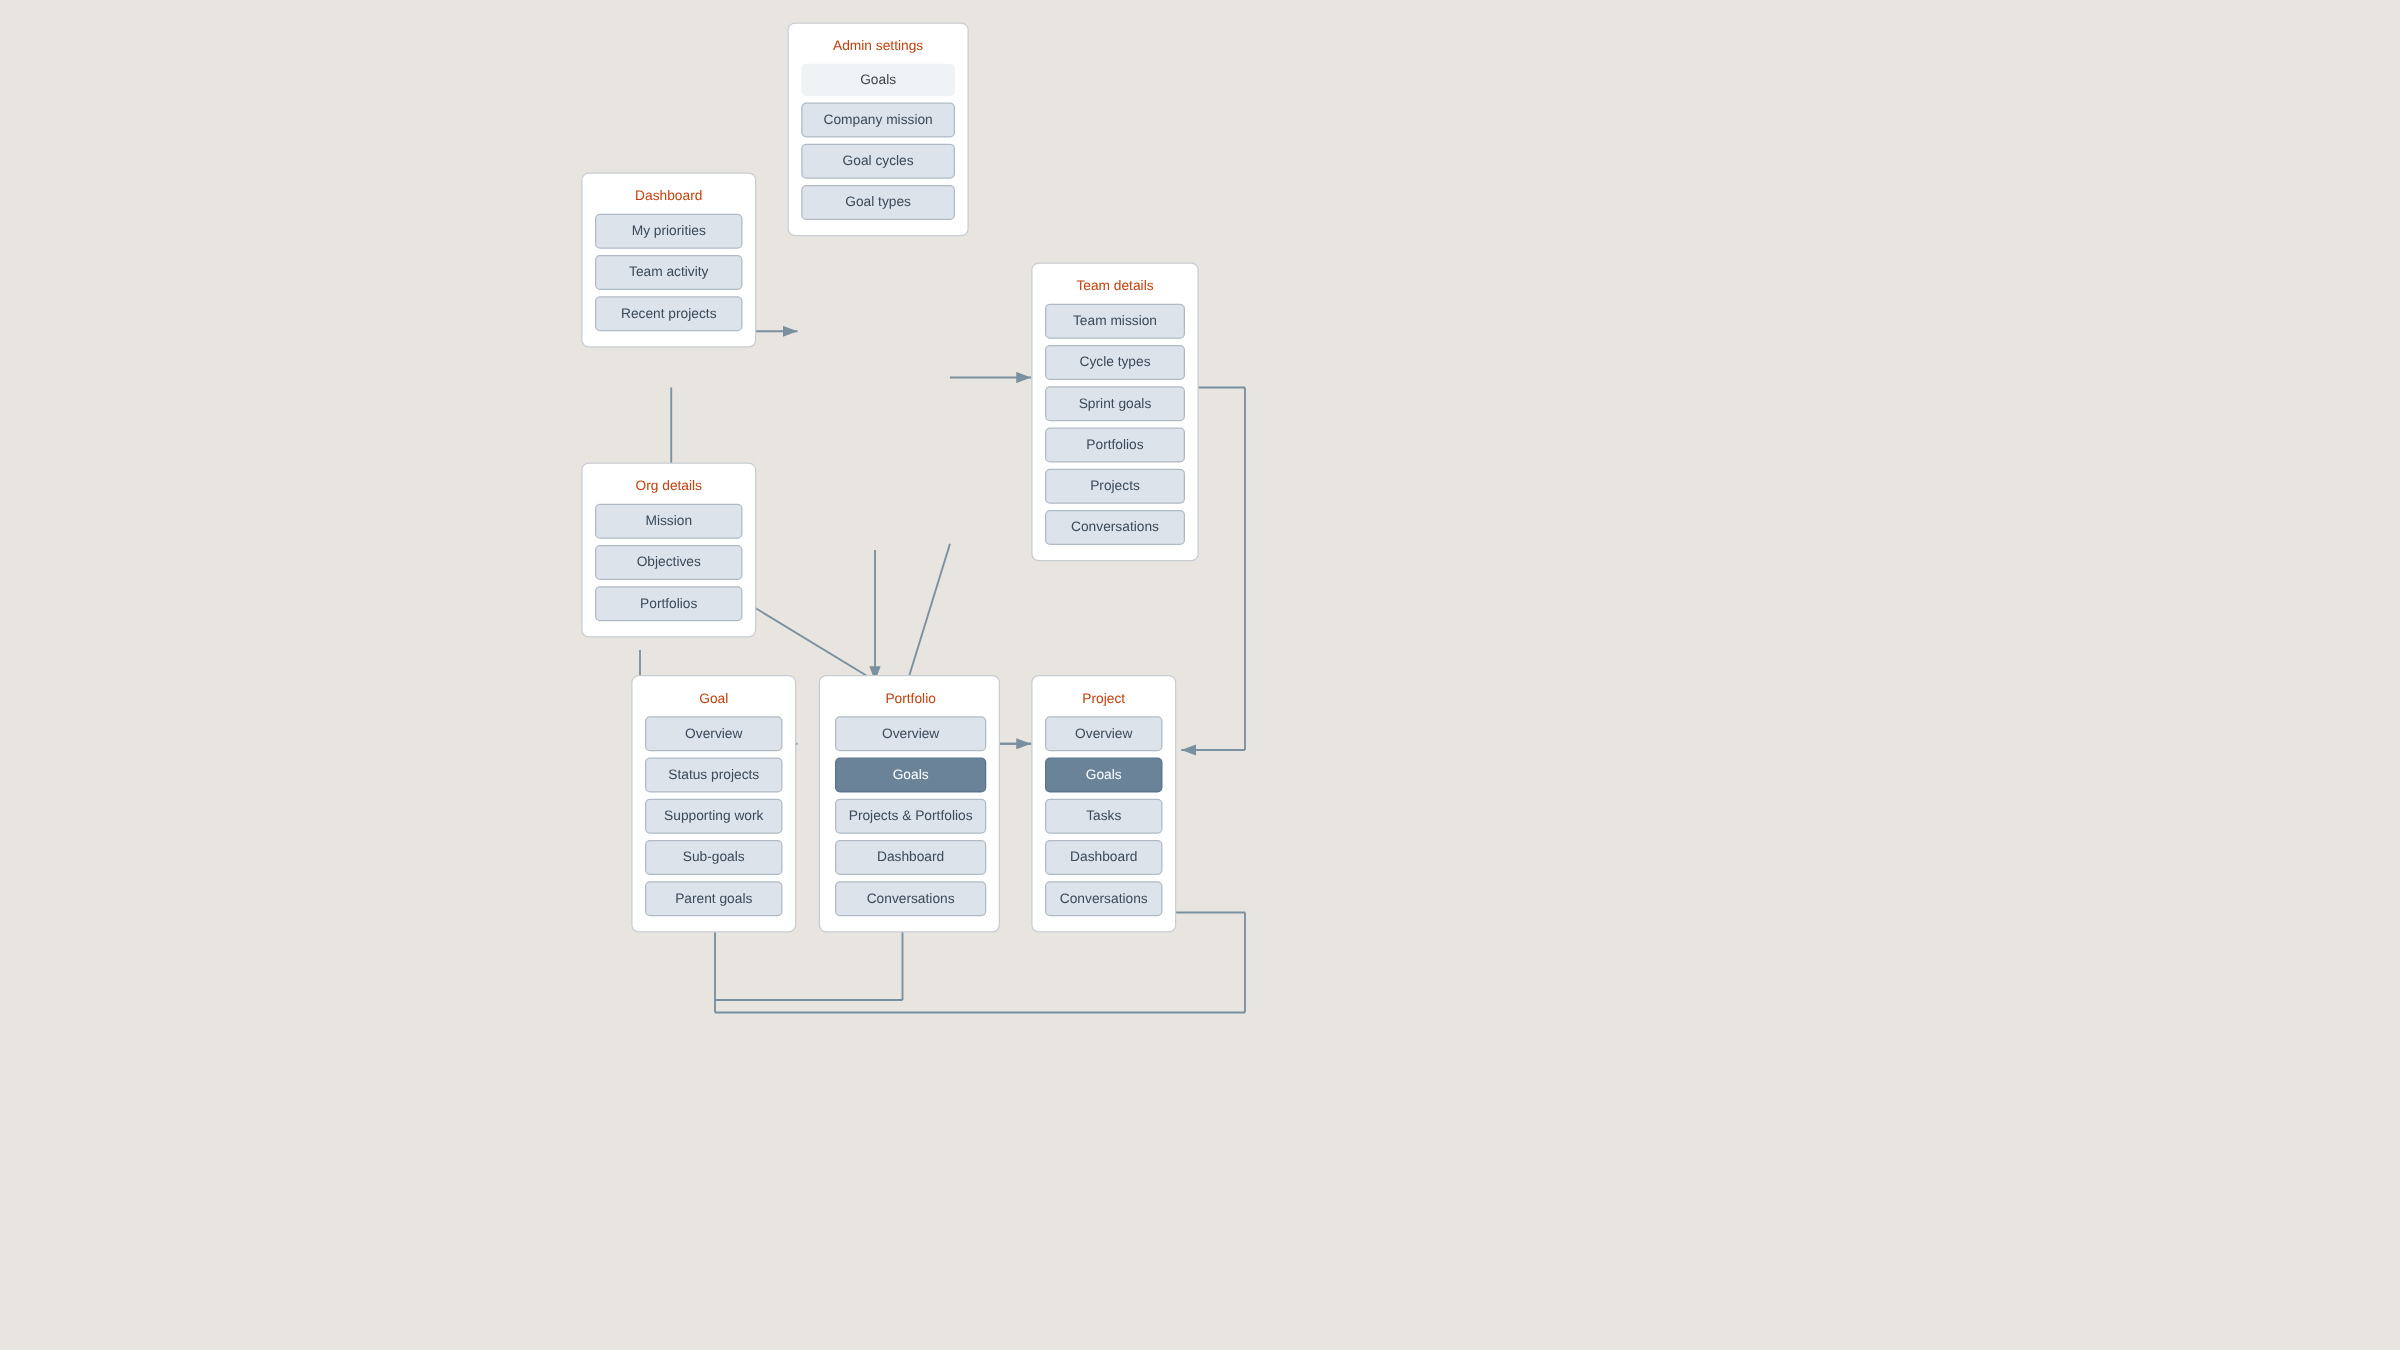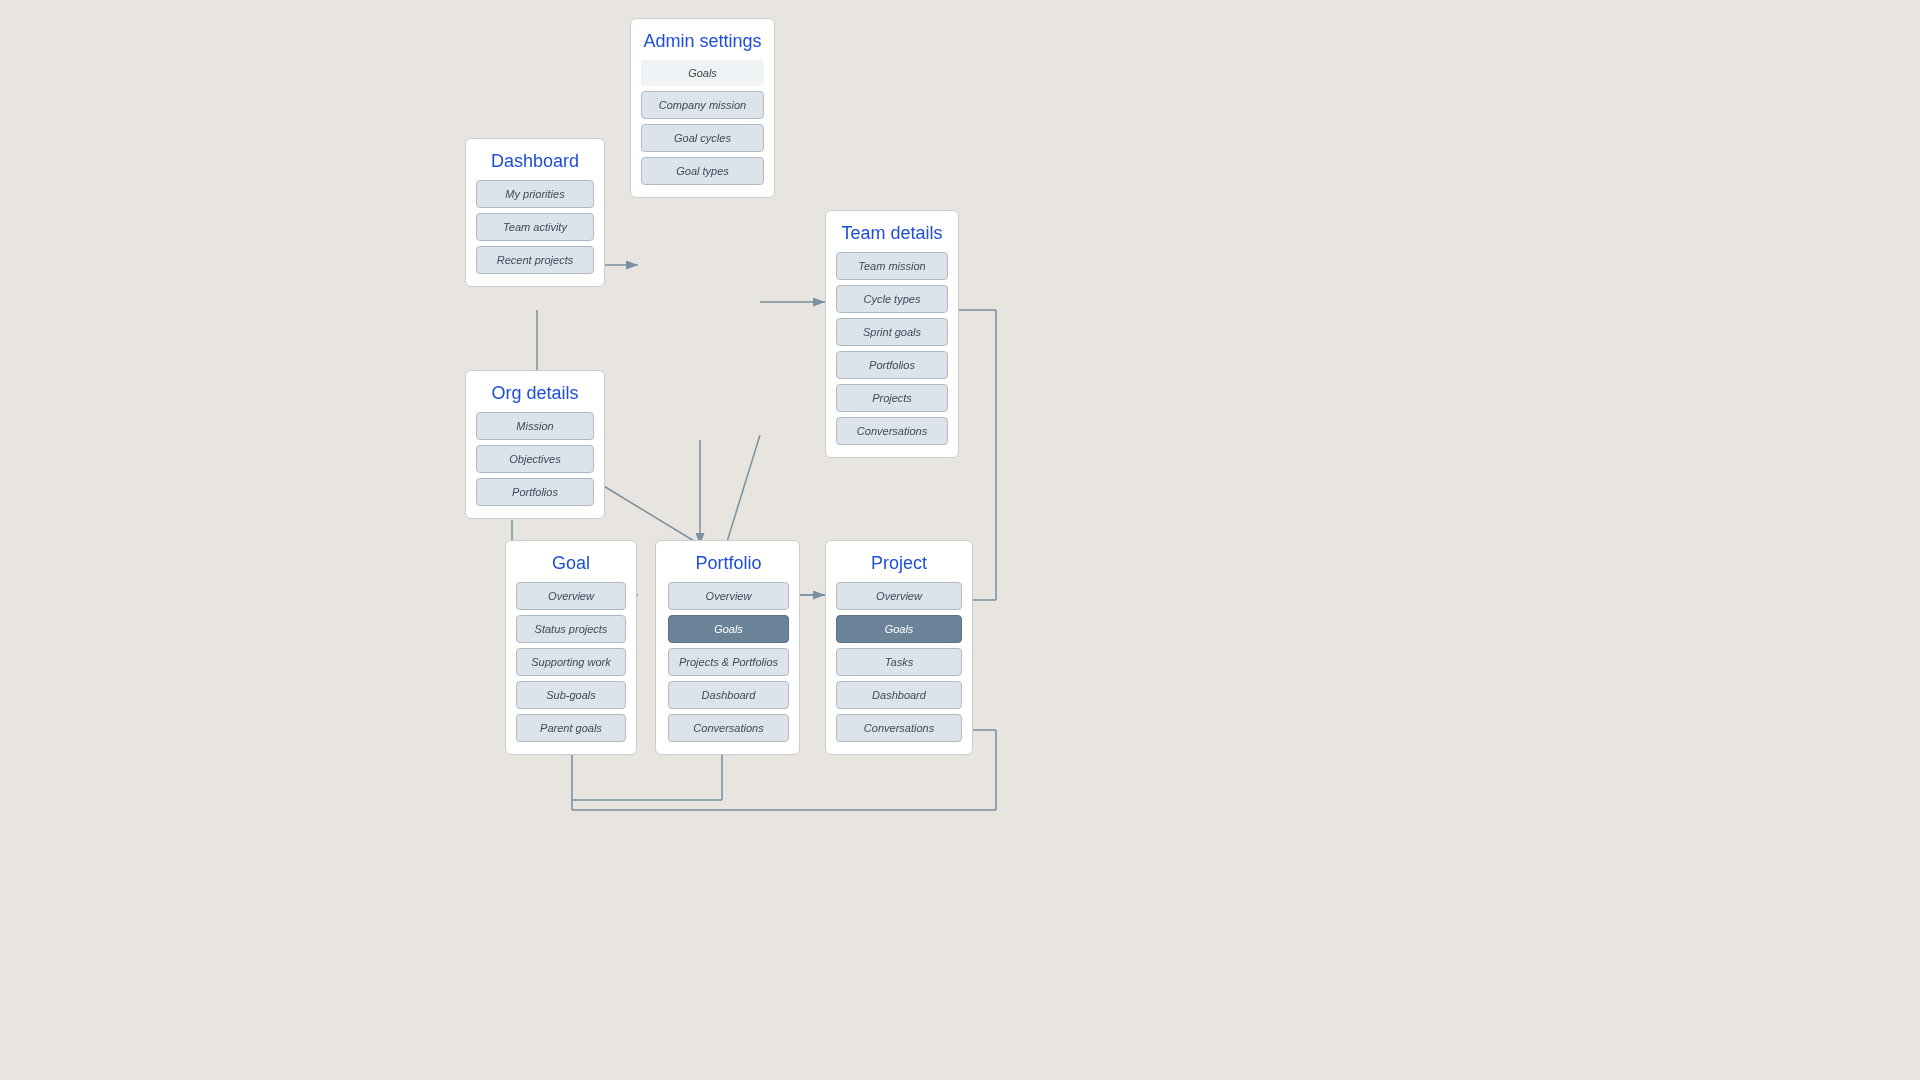--- a/index.html
+++ b/index.html
@@ -19,38 +19,37 @@
     }
     .card {
       position: absolute;
       background: #fff;
       border: 1px solid #c8cdd4;
       border-radius: 6px;
       padding: 12px 10px;
     }
     .card-title {
       text-align: center;
-      font-size: 18px;
-      color: #1d4ed8;
+      font-size: 11px;
+      color: #c2410c;
       margin-bottom: 8px;
       font-weight: 500;
     }
     .btn {
       display: block;
       width: 100%;
       padding: 7px 8px;
       margin-bottom: 5px;
       border-radius: 4px;
       font-size: 11px;
       text-align: center;
       border: 1px solid #b0bac4;
       background: #dde3ea;
       color: #3a4a5a;
       cursor: pointer;
-      font-style: italic;
     }
     .btn:last-child { margin-bottom: 0; }
     .btn.active {
       background: #6b8399;
       color: #fff;
       border-color: #5a7389;
     }
     .btn.light {
       background: #edf1f5;
       border-color: #c5cdd6;
@@ -163,21 +162,21 @@
 
   <div class="card" style="left:655px; top:540px; width:145px;padding-left:12px;">
     <div class="card-title">Portfolio</div>
     <div class="btn">Overview</div>
     <div class="btn active">Goals</div>
     <div class="btn">Projects &amp; Portfolios</div>
     <div class="btn">Dashboard</div>
     <div class="btn">Conversations</div>
   </div>
 
-  <div class="card" style="left:825px; top:540px; width:148px;">
+  <div class="card" style="left:825px; top:540px; width:116px;">
     <div class="card-title">Project</div>
     <div class="btn">Overview</div>
     <div class="btn active">Goals</div>
     <div class="btn">Tasks</div>
     <div class="btn">Dashboard</div>
     <div class="btn">Conversations</div>
   </div>
 
 </div>
 

